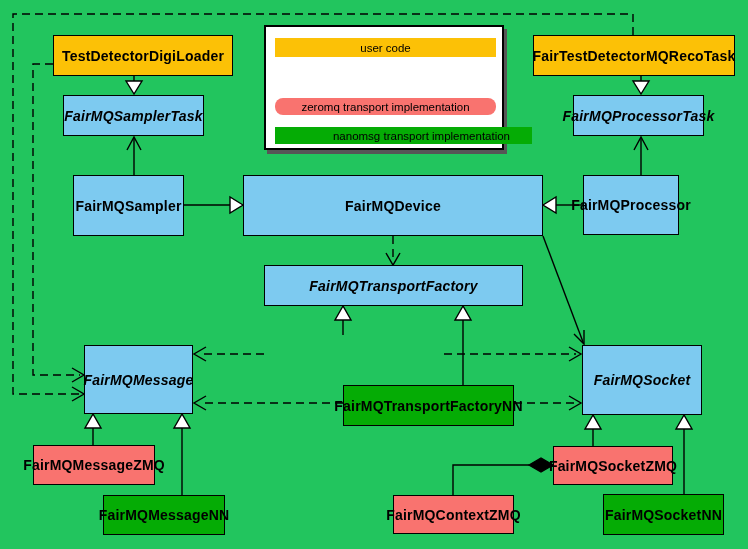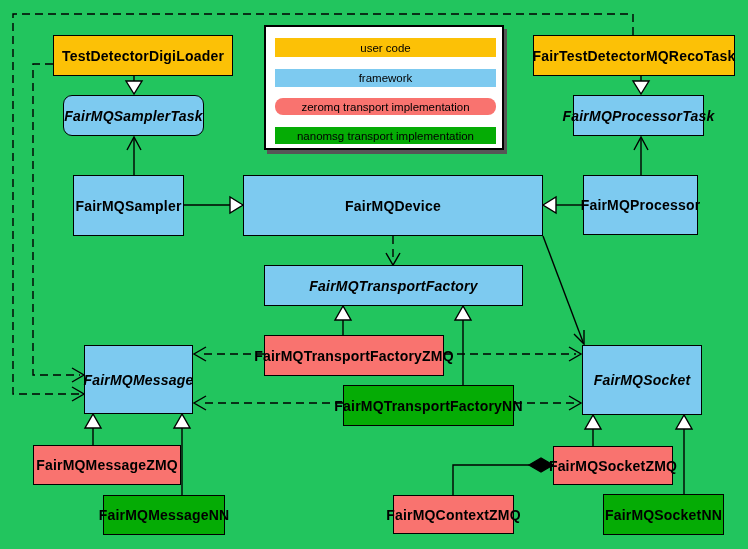--- a/index.html
+++ b/index.html
@@ -142,50 +142,48 @@
     </g>
 
     <g>
       <polyline class="wire" points="453,495 453,465 529,465"></polyline>
       <polygon class="diamond" points="529,465 541,458 553,465 541,472"></polygon>
     </g>
   </svg>
 
   <div class="legend">
     <div class="legend-bar" style="top: 11px; height: 19px; background-color: rgb(252, 193, 6);">user code</div>
-    <div class="legend-bar" style="top: 42px; height: 18px; background-color: rgb(125, 202, 240);">framework</div>
     <div class="legend-bar" style="top: 71px; height: 17px; background-color: rgb(249, 115, 111); border-radius: 8px;">zeromq transport implementation</div>
-    <div class="legend-bar" style="top: 100px; height: 17px; background-color: rgb(5, 172, 5);">nanomsg transport implementation</div>
+    <div class="legend-bar" style="top: 100px; height: 17px; background-color: rgb(5, 172, 5); padding-left: 36px;">nanomsg transport implementation</div>
   </div>
 
   <div class="box" style="left: 53px; top: 35px; width: 180px; height: 41px; background-color: rgb(252, 193, 6);">TestDetectorDigiLoader</div>
 
   <div class="box" style="left: 533px; top: 35px; width: 202px; height: 41px; background-color: rgb(252, 193, 6);">FairTestDetectorMQRecoTask</div>
 
-  <div class="box abstract" style="left: 63px; top: 95px; width: 141px; height: 41px; background-color: rgb(125, 202, 240); border-radius: 9px;">FairMQSamplerTask</div>
+  <div class="box abstract" style="left: 63px; top: 95px; width: 141px; height: 41px; background-color: rgb(125, 202, 240);">FairMQSamplerTask</div>
 
   <div class="box abstract" style="left: 573px; top: 95px; width: 131px; height: 41px; background-color: rgb(125, 202, 240);">FairMQProcessorTask</div>
 
   <div class="box" style="left: 73px; top: 175px; width: 111px; height: 61px; background-color: rgb(125, 202, 240);">FairMQSampler</div>
 
   <div class="box" style="left: 243px; top: 175px; width: 300px; height: 61px; background-color: rgb(125, 202, 240);">FairMQDevice</div>
 
-  <div class="box" style="left: 583px; top: 175px; width: 115px; height: 60px; background-color: rgb(125, 202, 240);">FairMQProcessor</div>
+  <div class="box" style="left: 583px; top: 175px; width: 96px; height: 60px; background-color: rgb(125, 202, 240);">FairMQProcessor</div>
 
   <div class="box abstract" style="left: 264px; top: 265px; width: 259px; height: 41px; background-color: rgb(125, 202, 240);">FairMQTransportFactory</div>
 
-  <div class="box" style="left: 264px; top: 335px; width: 180px; height: 41px; background-color: rgb(249, 115, 111);">FairMQTransportFactoryZMQ</div>
 
   <div class="box" style="left: 343px; top: 385px; width: 171px; height: 41px; background-color: rgb(5, 172, 5);">FairMQTransportFactoryNN</div>
 
   <div class="box abstract" style="left: 84px; top: 345px; width: 109px; height: 69px; background-color: rgb(125, 202, 240);">FairMQMessage</div>
 
   <div class="box abstract" style="left: 582px; top: 345px; width: 120px; height: 70px; background-color: rgb(125, 202, 240);">FairMQSocket</div>
 
-  <div class="box" style="left: 33px; top: 445px; width: 148px; height: 40px; background-color: rgb(249, 115, 111);">FairMQMessageZMQ</div>
+  <div class="box" style="left: 33px; top: 445px; width: 122px; height: 40px; background-color: rgb(249, 115, 111);">FairMQMessageZMQ</div>
 
   <div class="box" style="left: 103px; top: 495px; width: 122px; height: 40px; background-color: rgb(5, 172, 5);">FairMQMessageNN</div>
 
   <div class="box" style="left: 553px; top: 446px; width: 120px; height: 39px; background-color: rgb(249, 115, 111);">FairMQSocketZMQ</div>
 
   <div class="box" style="left: 603px; top: 494px; width: 121px; height: 41px; background-color: rgb(5, 172, 5);">FairMQSocketNN</div>
 
   <div class="box" style="left: 393px; top: 495px; width: 121px; height: 39px; background-color: rgb(249, 115, 111);">FairMQContextZMQ</div>
 
 </div>

